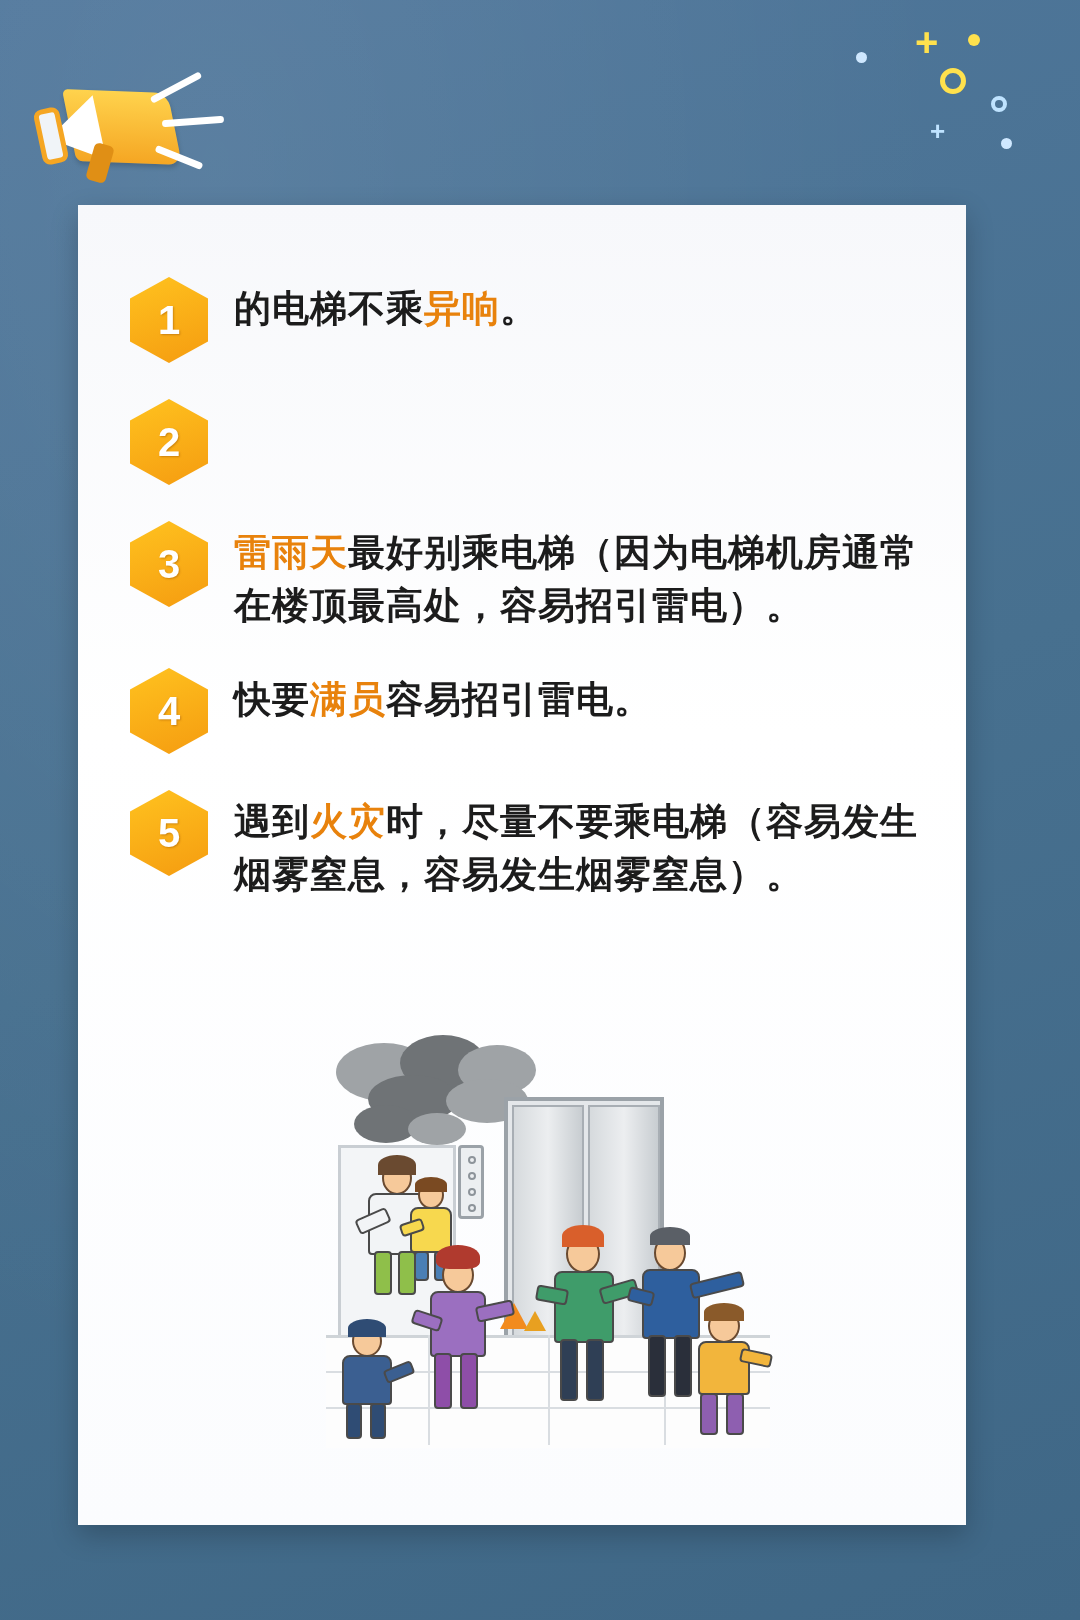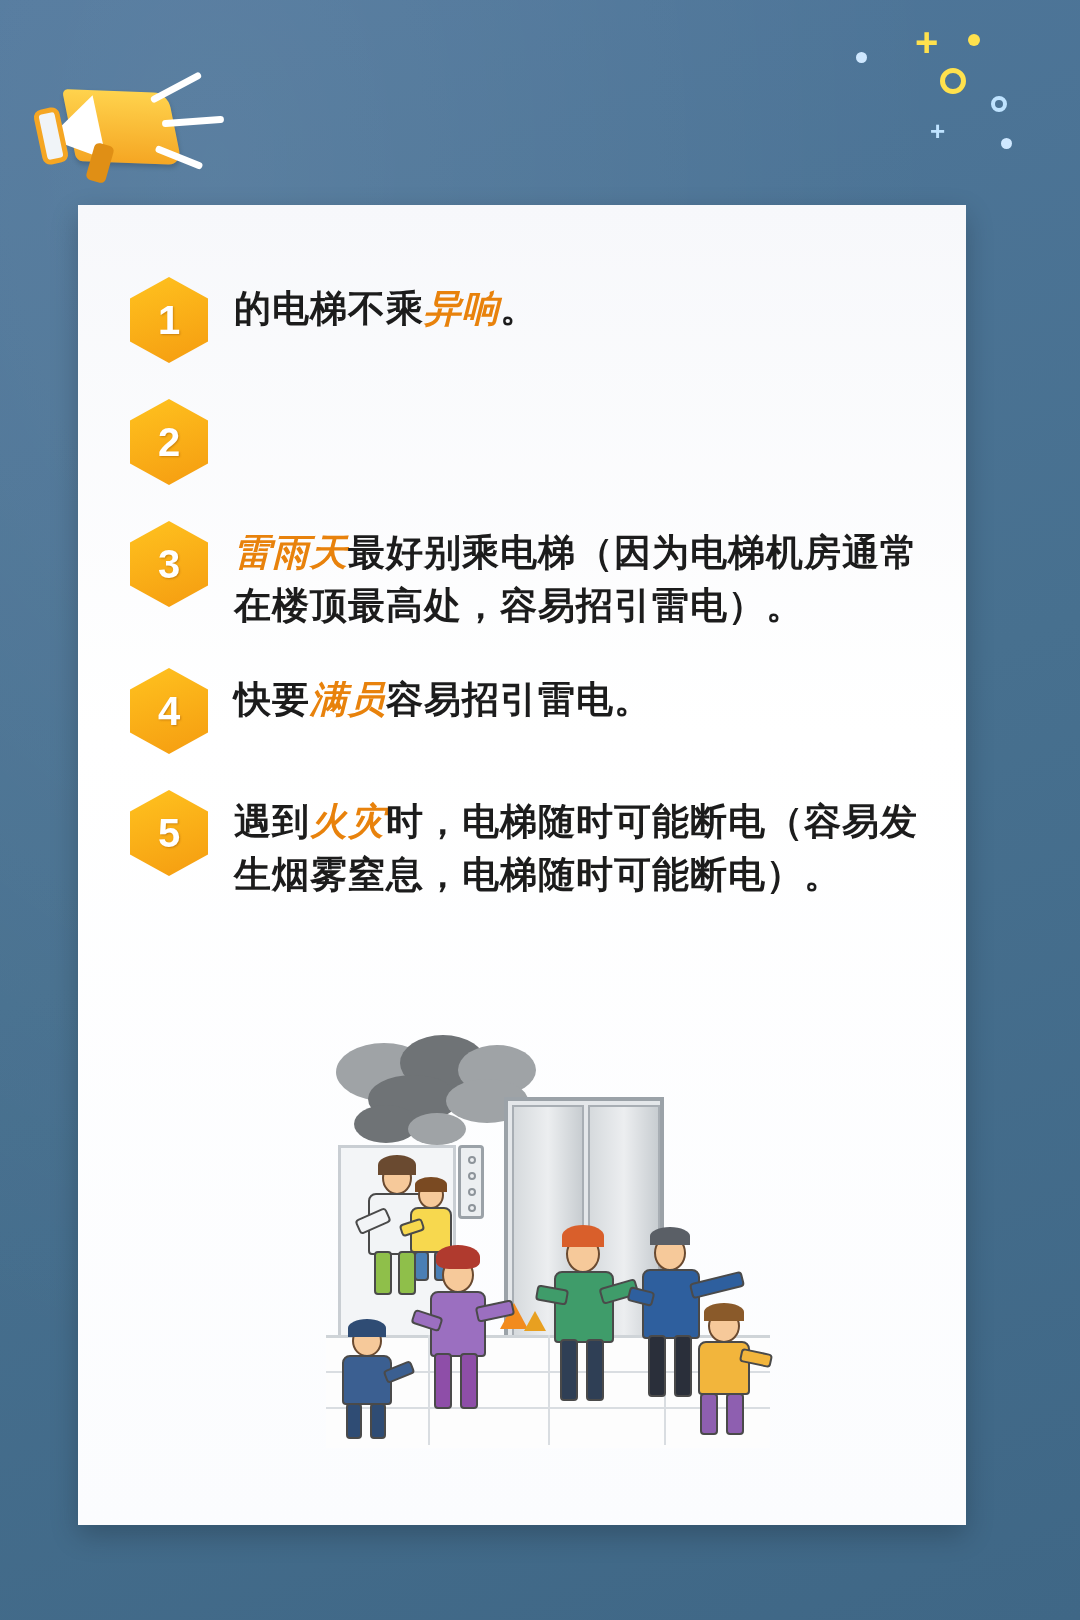--- a/index.html
+++ b/index.html
@@ -185,21 +185,21 @@
 
   .text {
     font-size: 37px;
     line-height: 1.42;
     color: #1c1c1c;
     font-weight: bold;
     letter-spacing: 1px;
     font-family: "Liberation Sans", sans-serif;
     padding-top: 8px;
   }
-  .hl { color: #e8820c; font-style: italic; }
+  .hl { color: #e8820c; }
 
   
   .illus {
     position: absolute;
     left: 230px;
     top: 830px;
     width: 480px;
     height: 420px;
   }
   .floor {
@@ -346,21 +346,21 @@
           </div>
         </div>
         <div class="text"><span>快要</span><span class="hl">满员</span><span>容易招引雷电。</span></div>
       </div>
       <div class="row">
         <div class="hex">
           <div class="hex-shape">
             <span class="hex-num">5</span>
           </div>
         </div>
-        <div class="text"><span>遇到</span><span class="hl">火灾</span><span>时，电梯随时可能断电（容易发生烟雾窒息，电梯随时可能断电）。</span></div>
+        <div class="text"><span>遇到</span><span class="hl">火灾</span><span>时，尽量不要乘电梯（容易发生烟雾窒息，容易发生烟雾窒息）。</span></div>
       </div>
     </div>
 
   <div class="illus">
 
     <div class="smoke smoke-l" style="left:28px;  top:8px;  width:96px; height:58px;"></div>
     <div class="smoke" style="left:92px;  top:0px;  width:86px; height:56px;"></div>
     <div class="smoke smoke-l" style="left:150px; top:10px; width:78px; height:50px;"></div>
     <div class="smoke" style="left:60px;  top:40px; width:90px; height:48px;"></div>
     <div class="smoke smoke-l" style="left:138px; top:44px; width:82px; height:44px;"></div>

